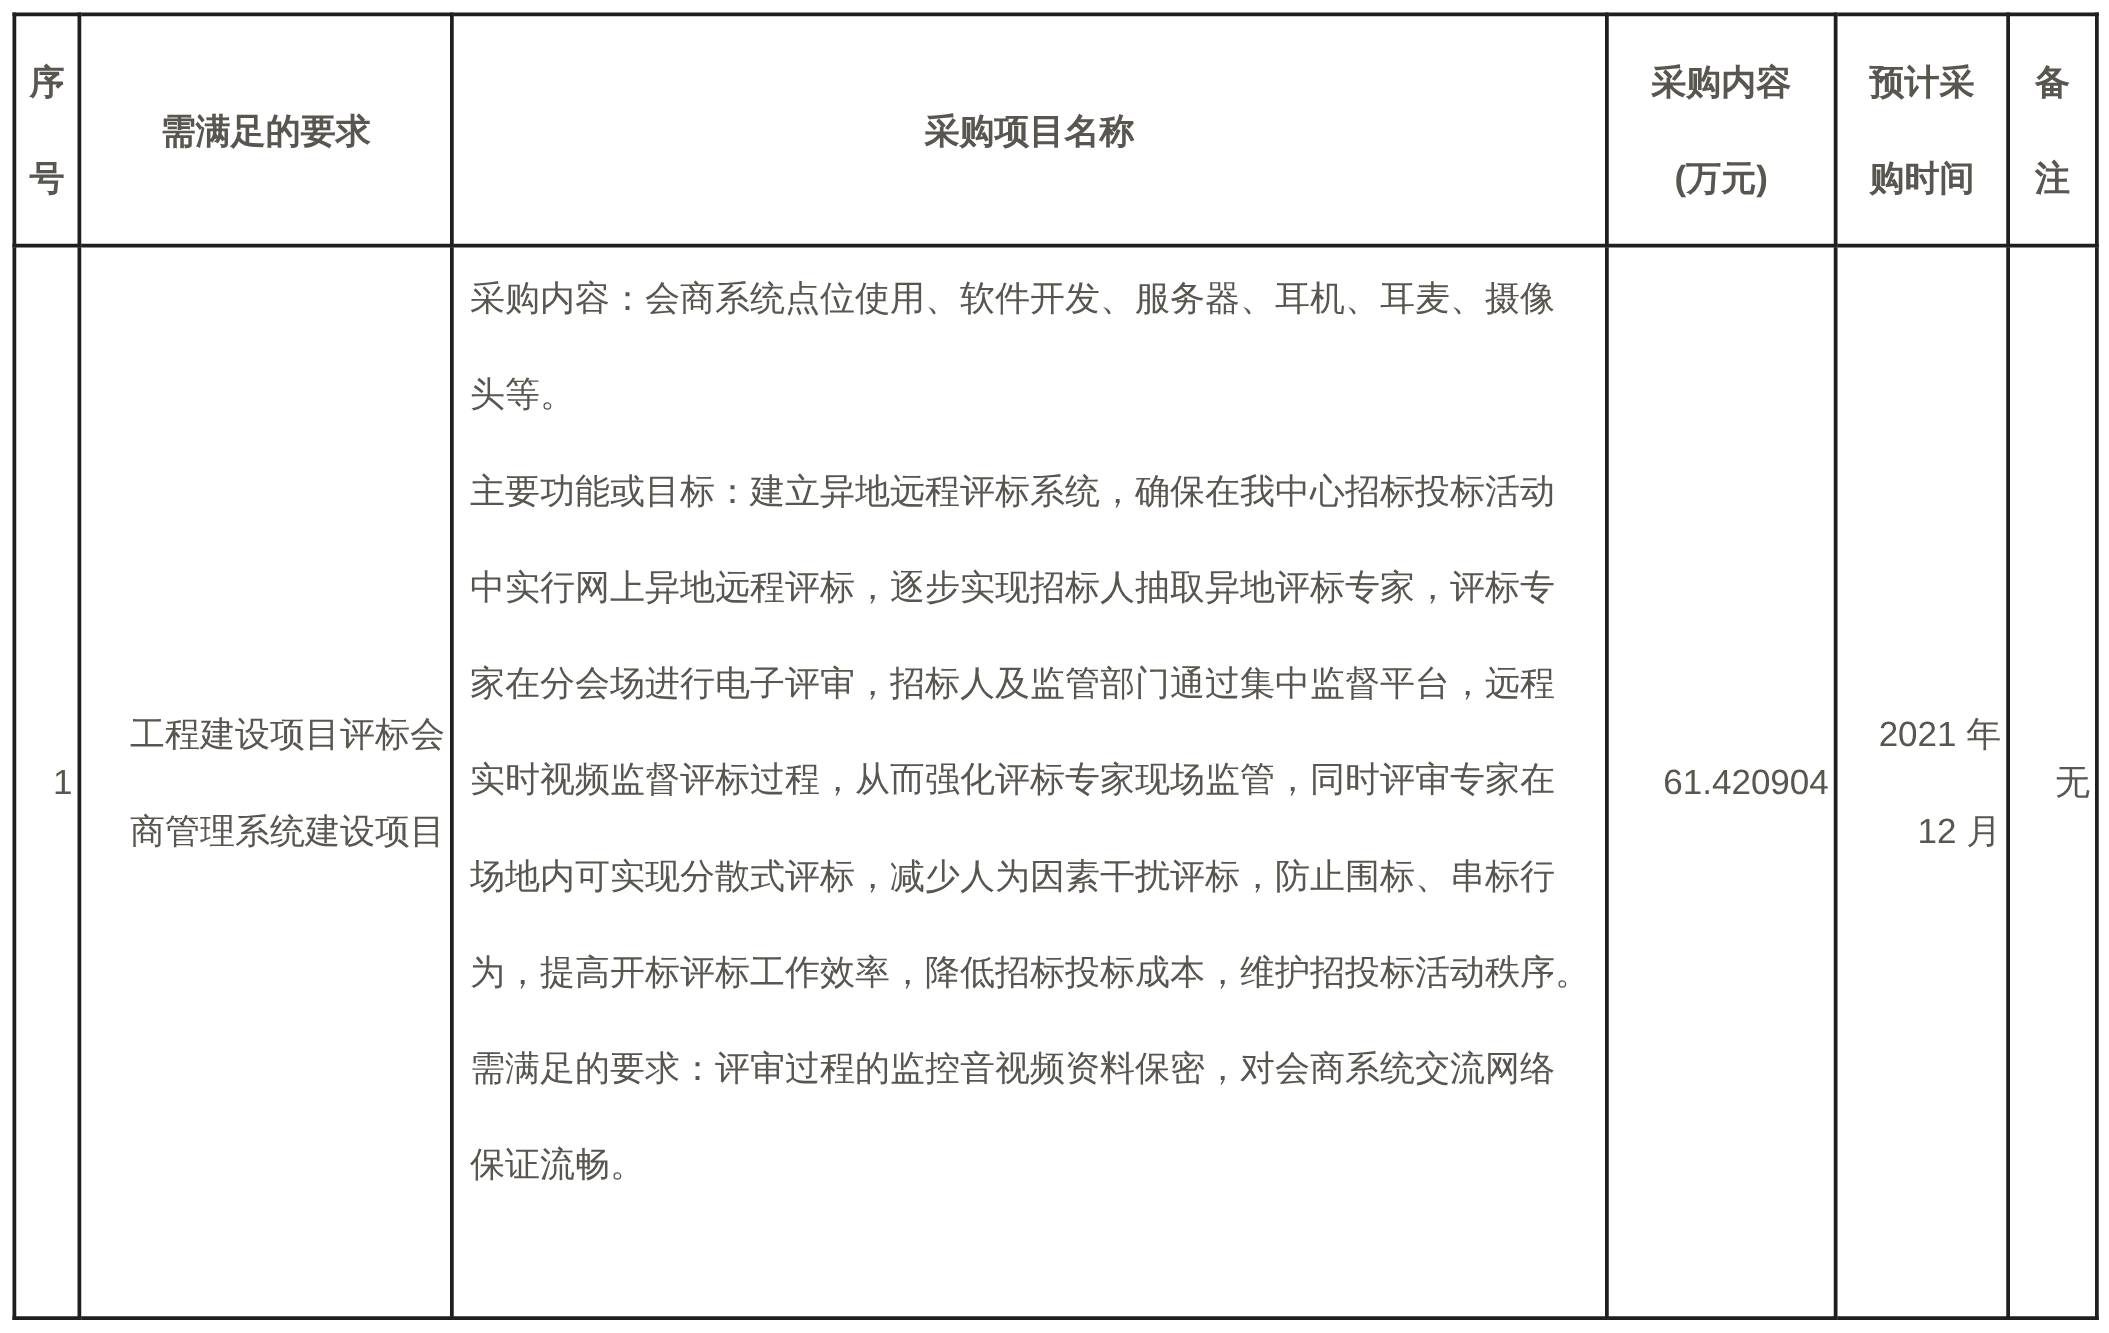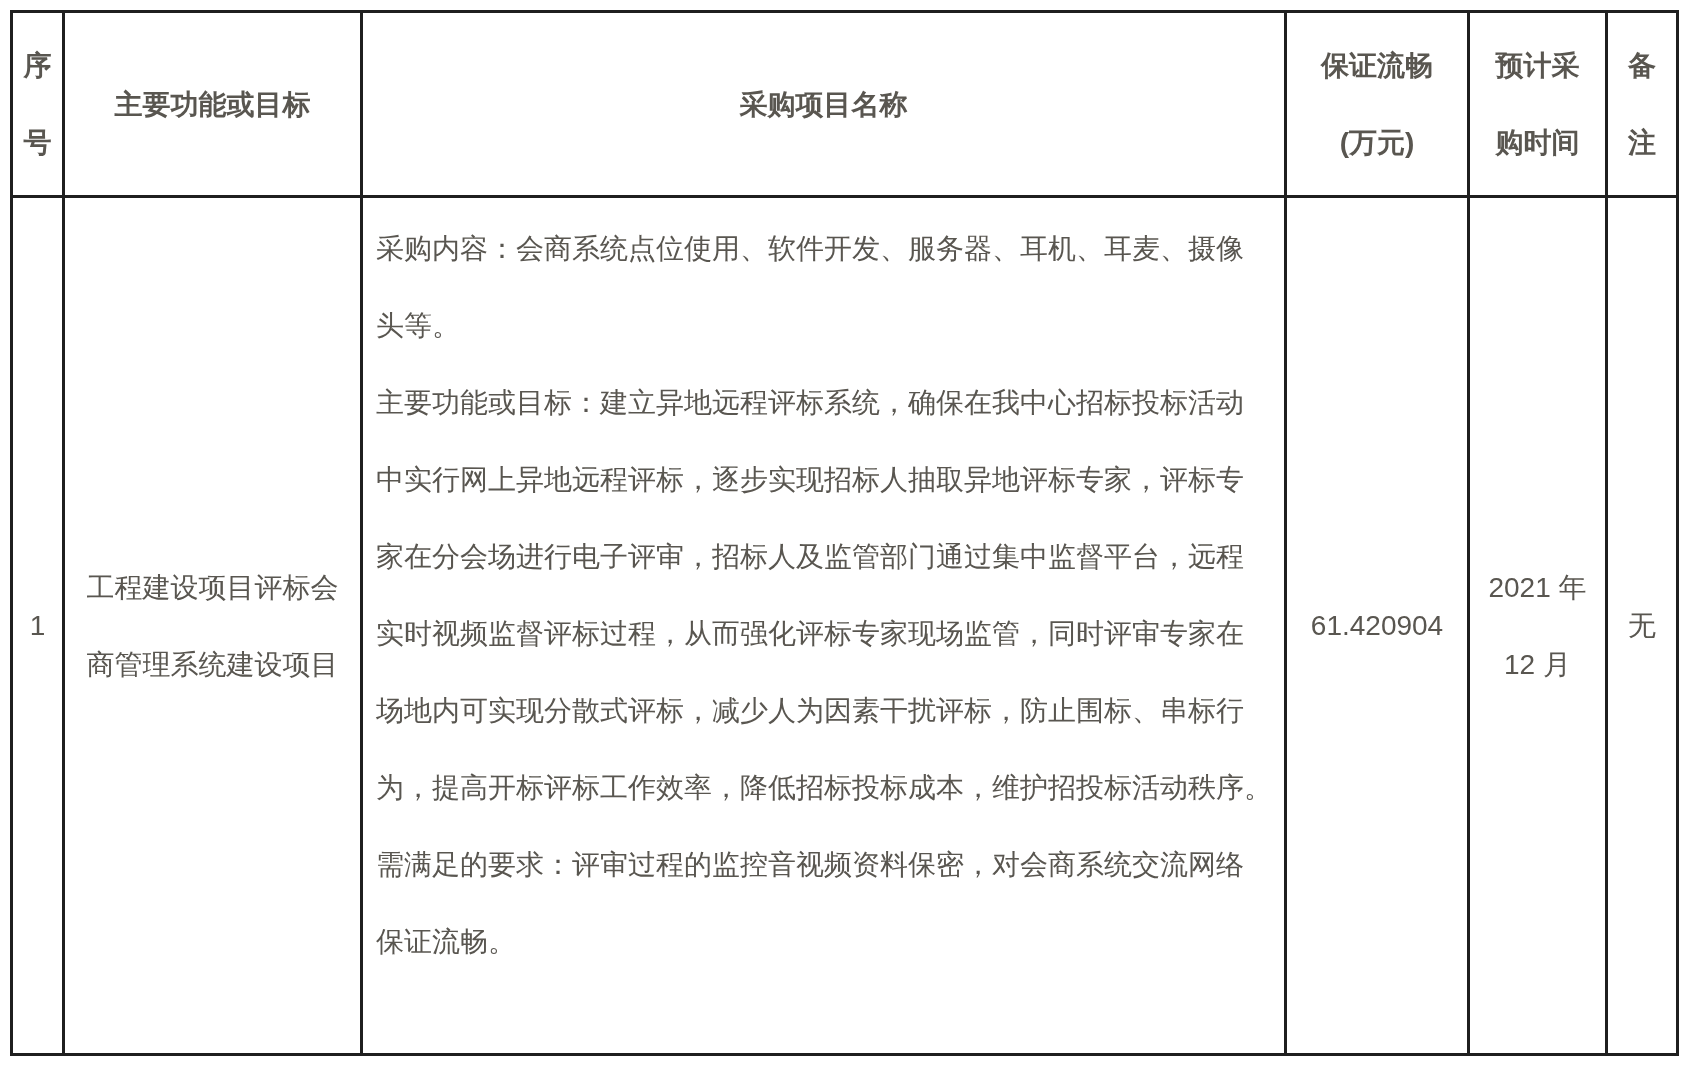--- a/index.html
+++ b/index.html
@@ -26,44 +26,44 @@
     color: #595650;
     overflow: hidden;
   }
   .doc-table th { font-weight: bold; }
   tr.header-row { height: 185px; }
   tr.body-row   { height: 858px; }
   .pre { white-space: pre-line; }
   td.overview-cell {
     text-align: left;
     vertical-align: top;
-    padding: 12px 12px 6px 13px;
+    padding: 2px 12px 6px 13px;
   }
-  td.center-cell { padding: 0 4px; }
+  td.center-cell { padding: 0 4px; text-align: right; }
 </style>
 </head>
 <body>
 
 <div class="table-wrap">
   <table class="doc-table">
     <colgroup>
       <col style="width:52px">
       <col style="width:298px">
       <col style="width:924px">
       <col style="width:183px">
       <col style="width:138px">
       <col style="width:71px">
     </colgroup>
     <thead>
       <tr class="header-row">
         <th class="pre">序
 号</th>
-        <th>主要功能或目标</th>
+        <th>需满足的要求</th>
         <th>采购项目名称</th>
-        <th class="pre">保证流畅
+        <th class="pre">采购内容
 (万元)</th>
         <th class="pre">预计采
 购时间</th>
         <th class="pre">备
 注</th>
       </tr>
     </thead>
     <tbody>
       <tr class="body-row">
         <td class="center-cell">1</td>

